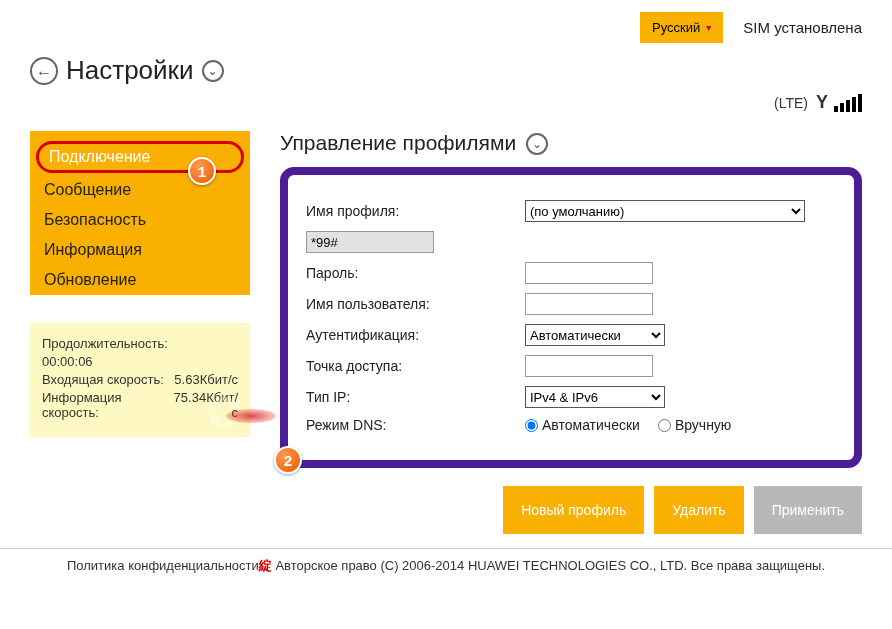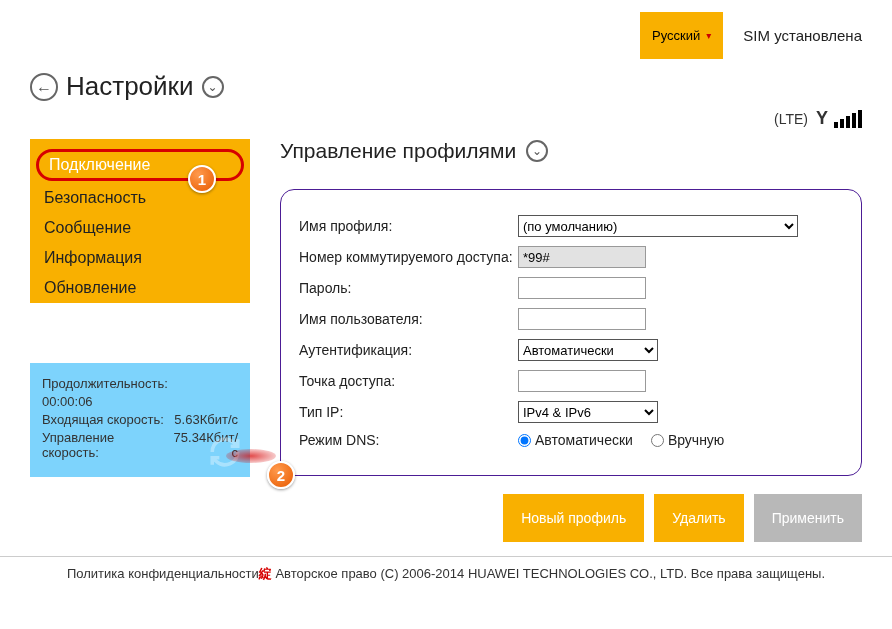--- a/index.html
+++ b/index.html
@@ -1,55 +1,55 @@
 <!DOCTYPE html>
 <html><head>
 <meta charset="utf-8">
 <style>
 * { box-sizing: border-box; margin: 0; padding: 0; }
 body { font-family: Arial, sans-serif; font-size: 14px; background: #fff; width: 892px; }
 .container { padding: 12px 30px 0 30px; }
 
 .topbar { display: flex; justify-content: flex-end; align-items: center; gap: 20px; margin-bottom: 12px; }
-.lang-btn { background: #f9b000; color: #000; padding: 16px 12px; border: none; font-size: 13px; display: flex; align-items: center; gap: 6px; }
+.lang-btn { background: #f9b000; color: #000; padding: 8px 12px; border: none; font-size: 13px; display: flex; align-items: center; gap: 6px; }
 .lang-btn .chev { color: #c00; font-size: 10px; }
 .sim-status { font-size: 15px; color: #222; }
 
 .title-row { display: flex; align-items: center; gap: 8px; margin-bottom: 6px; }
 .back-circle { width: 28px; height: 28px; border: 2px solid #666; border-radius: 50%; display: flex; align-items: center; justify-content: center; font-size: 16px; color: #555; font-weight: bold; }
 .page-title { font-size: 26px; font-weight: normal; color: #222; }
 .dd-circle { width: 22px; height: 22px; border: 2px solid #666; border-radius: 50%; display: flex; align-items: center; justify-content: center; font-size: 12px; color: #555; }
 
-.net-row { display: flex; justify-content: flex-end; align-items: center; gap: 8px; margin-bottom: 10px; color: #333; font-size: 14px; }
+.net-row { display: flex; justify-content: flex-end; align-items: center; gap: 8px; margin-bottom: 18px; color: #333; font-size: 14px; }
 .sig-bars { display: inline-flex; align-items: flex-end; gap: 2px; }
 .sig-bars span { width: 4px; background: #000; display: inline-block; }
 .sig-bars span:nth-child(1){height:6px} .sig-bars span:nth-child(2){height:9px} .sig-bars span:nth-child(3){height:12px} .sig-bars span:nth-child(4){height:15px} .sig-bars span:nth-child(5){height:18px}
 .sig-t { font-weight:bold; font-size:18px; margin-right:-2px; }
 
 .layout { display: flex; gap: 30px; }
 
 .sidebar { width: 220px; flex-shrink: 0; }
 .nav { background: #f9b000; padding: 8px 0 0 0; position: relative; }
 .nav-item { padding: 6px 14px; font-size: 16px; color: #222; cursor: pointer; }
 .nav-item.active { border: 3px solid #d60000; border-radius: 16px; color: #fff; margin: 2px 6px; padding: 4px 10px; }
 .badge { position: absolute; width: 28px; height: 28px; background: radial-gradient(circle at 35% 30%, #ff9a4d, #e85a00); border: 2px solid #fff; border-radius: 50%; color: #fff; font-weight: bold; display: flex; align-items: center; justify-content: center; font-size: 15px; box-shadow: 0 1px 3px rgba(0,0,0,.4); }
 .badge1 { top: 26px; right: 34px; }
 
-.stats { margin-top: 60px; background: #7dd3fc; padding: 10px 12px 14px 12px; font-size: 13px; color: #333; position: relative; }
+.stats { margin-top: 28px; background: #fef9c3; padding: 10px 12px 14px 12px; font-size: 13px; color: #333; position: relative; }
 .stats-row { display: flex; justify-content: space-between; margin: 3px 0; }
 .stats-row .v { text-align: right; }
 .refresh-ic { position: absolute; right: 8px; bottom: 8px; width: 34px; height: 34px; opacity: .35; }
 .refresh-ic svg { width:100%; height:100%; }
 .red-smear { position:absolute; right:-26px; bottom:14px; width:50px; height:14px; background: radial-gradient(ellipse, rgba(214,0,0,.7), rgba(214,0,0,0)); border-radius:50%; }
 
 .main { flex: 1; }
-.section-title-row { display: flex; align-items: center; gap: 10px; margin-bottom: 26px; }
+.section-title-row { display: flex; align-items: flex-end; gap: 10px; margin-bottom: 12px; }
 .section-title { font-size: 21px; font-weight: normal; color: #222; }
 
-.form-box { border: 1px solid #4c1d95; border-radius: 14px; padding: 16px 18px 18px 18px; position: relative; }
+.form-box { border: 8px solid #4c1d95; border-radius: 14px; padding: 16px 18px 18px 18px; position: relative; }
 .badge2 { bottom: -14px; left: -14px; }
 .form-row { display: flex; align-items: center; margin: 9px 0; gap: 4px; }
 .form-row label { width: 215px; font-size: 14px; color: #222; }
 .form-row input[type=text], .form-row input[type=password] { width: 128px; height: 22px; border: 1px solid #999; padding: 0 4px; font-size: 13px; }
 .form-row select { height: 22px; border: 1px solid #555; font-size: 13px; background:#fff; }
 .sel-wide { width: 280px; }
 .sel-mid { width: 140px; }
 .readonly { background: #e2e2e2; }
 .radio-group { display: flex; align-items: center; gap: 18px; font-size: 14px; }
 .radio-group label { width: auto; display: flex; align-items: center; gap: 4px; }
@@ -89,40 +89,40 @@
         <span></span>
         <span></span>
         <span></span>
       </span>
   </div>
 
   <div class="layout">
     <aside class="sidebar">
       <div class="nav">
         <div class="nav-item active"><span>Подключение</span></div>
+        <div class="nav-item"><span>Сообщение</span></div>
         <div class="nav-item"><span>Безопасность</span></div>
-        <div class="nav-item"><span>Сообщение</span></div>
         <div class="nav-item"><span>Информация</span></div>
         <div class="nav-item"><span>Обновление</span></div>
         <div class="badge badge1">1</div>
       </div>
 
       <div class="stats">
         <div class="stats-row">
             <span>Продолжительность:</span>
           </div>
         <div class="stats-row">
             <span>00:00:06</span>
           </div>
         <div class="stats-row">
             <span>Входящая скорость:</span>
             <span class="v">5.63Кбит/с</span>
           </div>
         <div class="stats-row">
-            <span>Управление скорость:</span>
+            <span>Информация скорость:</span>
             <span class="v">75.34Кбит/с</span>
           </div>
         <div class="refresh-ic">
           <svg viewBox="0 0 24 24" fill="none" stroke="#fff" stroke-width="2.5">
               <path d="M3 12a9 9 0 0 1 15-6.7L21 8M21 12a9 9 0 0 1-15 6.7L3 16"></path>
               <path d="M21 3v5h-5M3 21v-5h5"></path>
             </svg>
         </div>
         <div class="red-smear"></div>
       </div>
@@ -135,21 +135,20 @@
       </div>
 
       <div class="form-box">
         <div class="form-row">
           <label>Имя профиля:</label>
           <select class="sel-wide">
             <option>(по умолчанию)</option>
           </select>
         </div>
         <div class="form-row">
-          <label>Номер коммутируемого доступа:</label>
           <input type="text" class="readonly" readonly="" value="*99#" style="">
         </div>
         <div class="form-row">
           <label>Пароль:</label>
           <input type="password" value="" style="">
         </div>
         <div class="form-row">
           <label>Имя пользователя:</label>
           <input type="text" value="" style="">
         </div>

